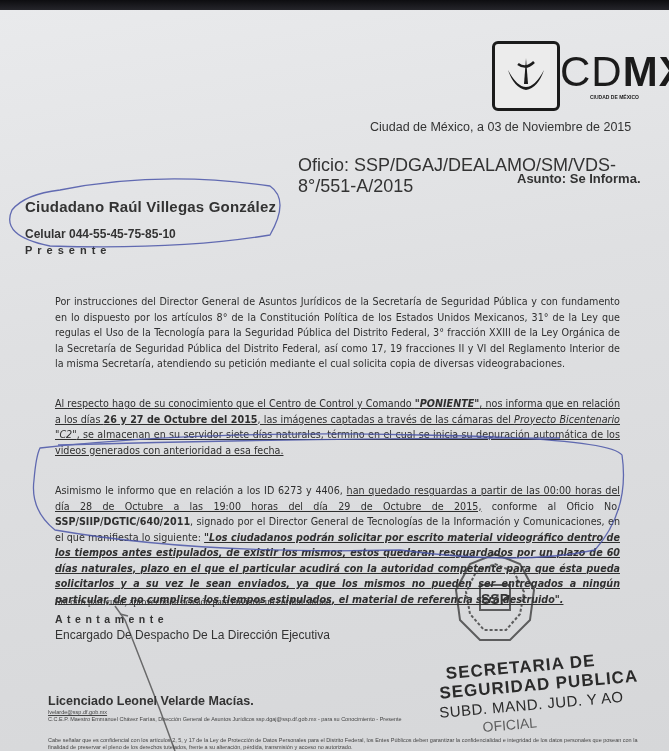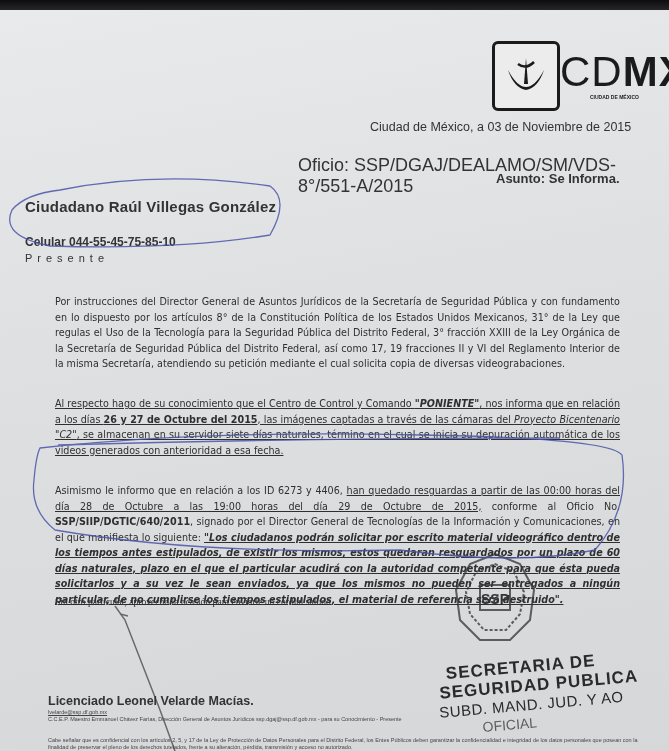--- a/index.html
+++ b/index.html
@@ -25,26 +25,26 @@
   .logo-text {
     position:absolute; left:560px; top:38px; font-size:42px; letter-spacing:1px;
     color:#1b1b1b; font-family:"Liberation Sans", sans-serif;
   }
   .logo-text b { font-weight:900; }
   .logo-sub {
     position:absolute; left:590px; top:84px; font-size:5px; font-weight:bold; color:#222;
   }
   .date { position:absolute; left:370px; top:110px; font-size:12.5px; color:#333;text-align:center; }
   .oficio { position:absolute; left:298px; top:145px; font-size:18px; color:#333; }
-  .asunto { position:absolute; left:496px; top:161px; font-size:13px; font-weight:bold; color:#333; }
+  .asunto { position:absolute; left:517px; top:161px; font-size:13px; font-weight:bold; color:#333; }
 
   .addressee { position:absolute; left:25px; top:188px; }
   .addressee .name { font-size:15px; font-weight:bold; color:#333; letter-spacing:0.2px;text-align:center; }
-  .addressee .cel { font-size:12px; font-weight:bold; color:#333; margin-top:20px; }
-  .addressee .pres { font-size:11px; font-weight:normal; color:#333; letter-spacing:5px; margin-top:3px; }
+  .addressee .cel { font-size:12px; font-weight:bold; color:#333; margin-top:12px; }
+  .addressee .pres { font-size:11px; font-weight:bold; color:#333; letter-spacing:5px; margin-top:3px; }
 
   .para {
     position:absolute; left:55px; width:565px; font-size:11px; line-height:15px;
     color:#2f2f2f; text-align:justify;
     font-family:"DejaVu Sans", sans-serif; font-size:9.6px; line-height:15.5px;margin-top:24px;
   }
   .p1 { top:260px; }
   .p2 { top:362px;text-decoration:underline; }
   .p3 { top:449px; }
   .p4 { top:560px;font-family:Liberation Serif, serif; }
@@ -108,20 +108,24 @@
   <div class="para p2">
     <span>Al respecto hago de su conocimiento que el Centro de Control y Comando </span><span class="b i">"PONIENTE"</span><span>, nos informa que en relación a los días </span><span class="b">26 y 27 de Octubre del 2015</span><span>, las imágenes captadas a través de las cámaras del </span><span class="i">Proyecto Bicentenario "C2"</span><span>, se almacenan en su servidor siete días naturales, término en el cual se inicia su depuración automática de los videos generados con anterioridad a esa fecha.</span>
   </div>
 
   <div class="para p3">
     <span>Asimismo le informo que en relación a los </span><span>ID 6273 y 4406</span><span>,  </span><span class="u">han quedado resguardas a partir de las 00:00 horas del día 28 de Octubre a las 19:00 horas del día 29 de Octubre de 2015,</span><span>  conforme al Oficio No. </span><span class="b">SSP/SIIP/DGTIC/640/2011</span><span>, signado por el Director General de Tecnologías de la Información y Comunicaciones, en el que manifiesta lo siguiente: </span><span class="u b i">"Los ciudadanos podrán solicitar por escrito material videográfico dentro de los tiempos antes estipulados, de existir los mismos, estos quedaran resguardados por un plazo de 60 días naturales, plazo en el que el particular acudirá con la autoridad competente para que ésta pueda solicitarlos y a su vez le sean enviados, ya que los mismos no pueden ser entregados a ningún particular, de no cumplirse los tiempos estipulados, el material de referencia será destruido".</span>
   </div>
 
   <div class="para p4">Sin otro particular, aprovecho la ocasión para enviarle un cordial saludo.</div>
 
+  <div class="closing">
+    <div class="at">Atentamente</div>
+    <div class="enc">Encargado De Despacho De La Dirección Ejecutiva</div>
+  </div>
 
   <div class="signer">Licenciado Leonel Velarde Macías.</div>
   <div class="email">lvelarde@ssp.df.gob.mx</div>
   <div class="ccp">C.C.E.P. Maestro Emmanuel Chávez Farías, Dirección General de Asuntos Jurídicos ssp.dgaj@ssp.df.gob.mx - para su Conocimiento - Presente</div>
   <div class="fine">Cabe señalar que es confidencial con los artículos 2, 5, y 17 de la Ley de Protección de Datos Personales para el Distrito Federal, los Entes Públicos deben garantizar la confidencialidad e integridad de los datos personales que posean con la finalidad de preservar el pleno de los derechos tutelados, frente a su alteración, pérdida, transmisión y acceso no autorizado.</div>
 
   <svg class="stamp-seal" viewBox="0 0 90 105">
     <g fill="none" stroke="#333" stroke-width="2" opacity="0.75">
       <polygon points="45,4 70,14 84,40 80,70 60,90 30,90 10,70 6,40 20,14"></polygon>
       <polygon points="45,14 64,22 74,42 70,64 56,80 34,80 20,64 16,42 26,22" stroke-dasharray="3 2"></polygon>

